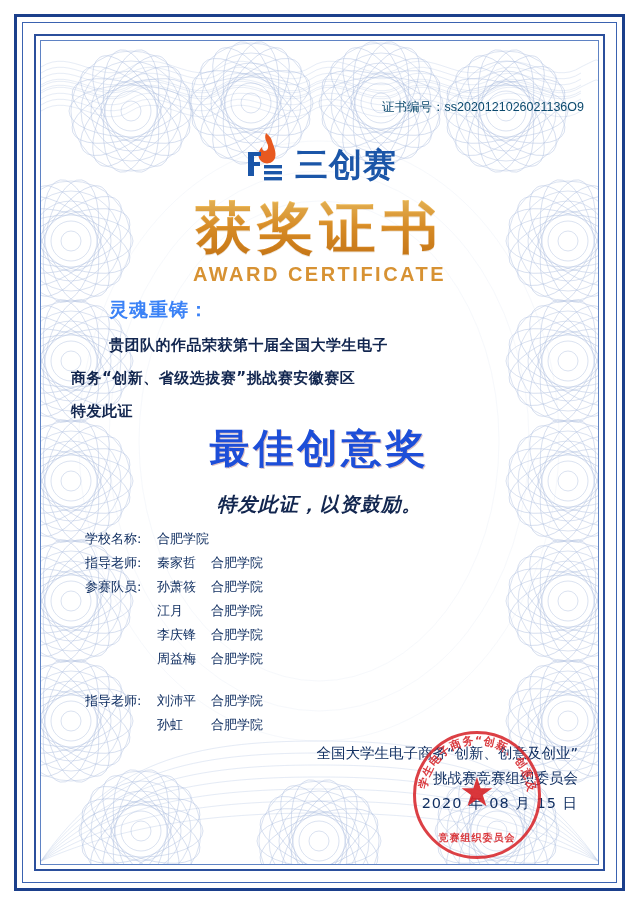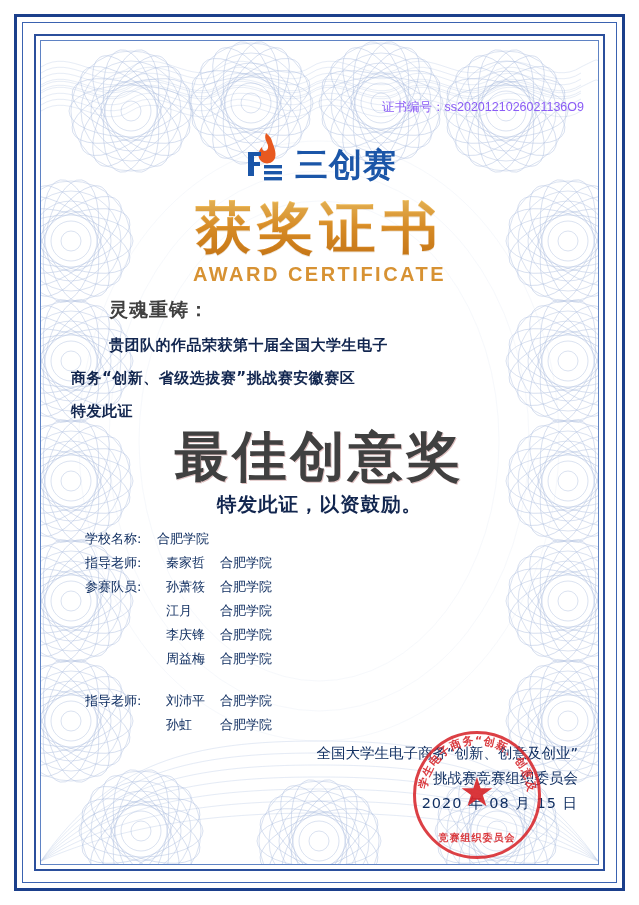--- a/index.html
+++ b/index.html
@@ -65,21 +65,21 @@
     left: 41px; top: 41px;
     width: 557px;
     height: 823px;
   }
 
   .cert-number {
     position: absolute;
     right: 14px;
     top: 58px;
     font-size: 12.5px;
-    color: #8b5cf6;
+    color: #0c4a6e;
     letter-spacing: 0px;
     white-space: nowrap;
   }
 
   
   .logo-wrap {
     position: absolute;
     left: 0; right: 0;
     top: 91px;
     display: flex;
@@ -130,21 +130,21 @@
     color: #d79233;
   }
 
   .salutation {
     position: absolute;
     left: 68px;
     top: 256px;
     font-family: "DejaVu Sans", sans-serif;
     font-size: 19px;
     font-weight: bold;
-    color: #404040;
+    color: #3b82f6;
     letter-spacing: 1px;
   }
 
   .body-text {
     position: absolute;
     left: 30px;
     right: 26px;
     top: 288px;
     font-family: "DejaVu Sans", serif;
     font-size: 15px;
@@ -155,56 +155,57 @@
   }
   .body-text .indent { display:block; text-indent: 38px; }
   .body-text .line2, .body-text .line3 { display:block; text-indent: 0; }
 
   .award-name {
     position: absolute;
     left: 0; right: 0;
     top: 380px;
     text-align: center;
     font-family: "DejaVu Sans", serif;
-    font-size: 54px;
-    font-weight: bold;
-    color: #404040;
+    font-size: 40px;
+    font-weight: bold;
+    color: #1d4ed8;
     letter-spacing: 4px;
     text-shadow: 1px 1px 0 rgba(120,0,0,0.25);
   }
 
   .encourage {
     position: absolute;
     left: 0; right: 0;
     top: 450px;
     text-align: center;
     font-family: "DejaVu Sans", serif;
     font-size: 19.5px;
     font-weight: bold;
     color: #12264f;
     letter-spacing: 1px;
+    font-style: italic;
   }
 
   .details {
     position: absolute;
     left: 44px;
     top: 486px;
     font-family: "DejaVu Sans", sans-serif;
     font-size: 13px;
     color: #123062;
     line-height: 24px;
   }
   .detail-row { display: flex; align-items: center; }
   .detail-label {
     width: 72px;
     flex: 0 0 72px;
     white-space: nowrap;
   }
   .detail-value { white-space: nowrap; }
-  .detail-value .name { display: inline-block; min-width: 54px; margin-left: 9px; }
+  .detail-value .name { display: inline-block; min-width: 54px; }
   .details-gap { height: 18px; }
 
   .footer {
     position: absolute;
     right: 20px;
     top: 700px;
     text-align: right;
     font-family: "DejaVu Sans", sans-serif;
     font-size: 14.5px;
     color: #123062;

